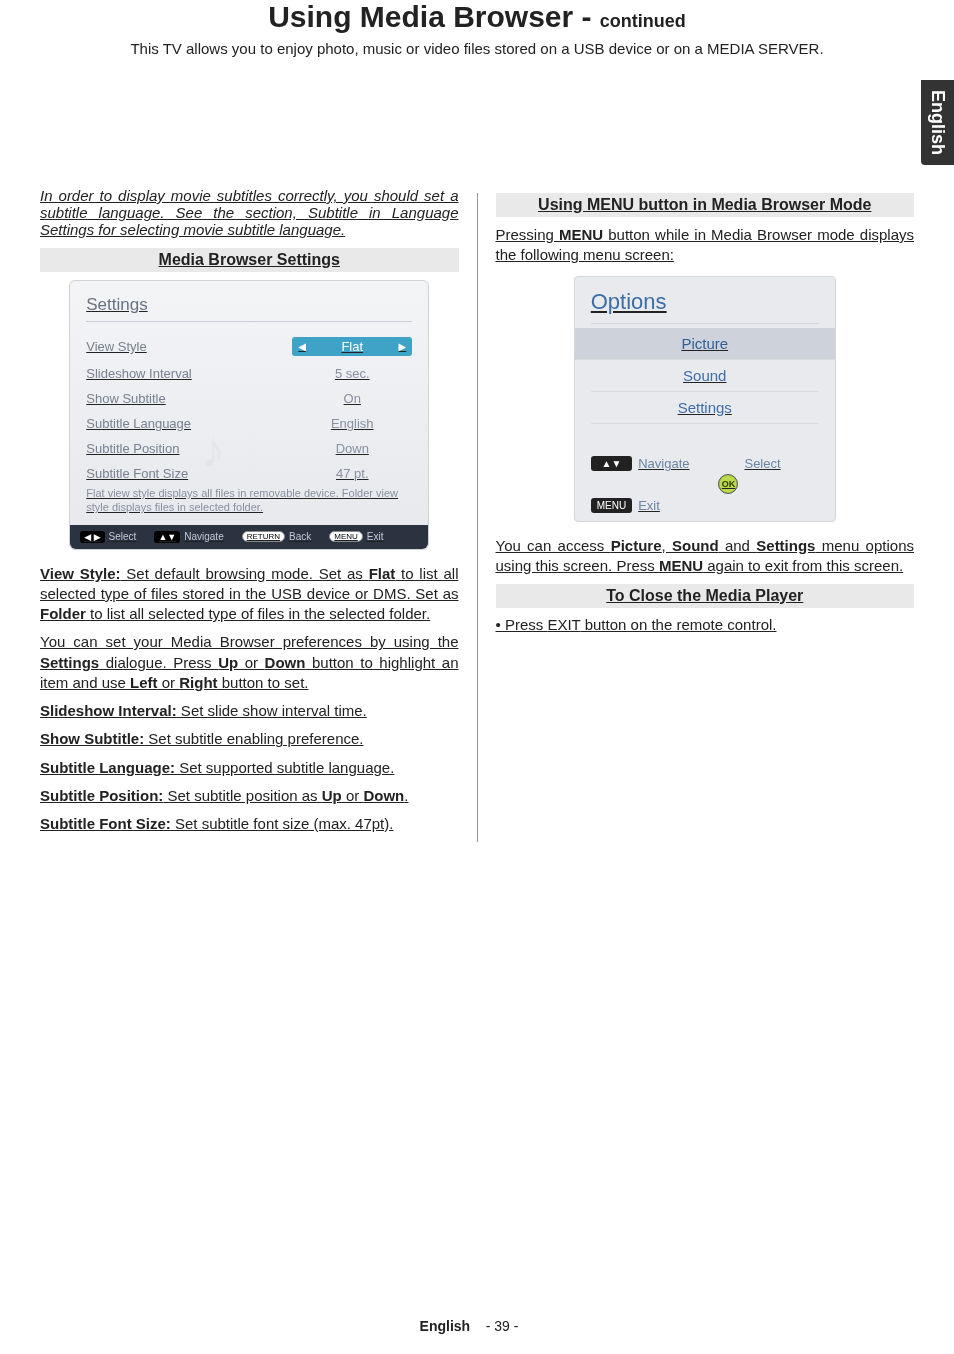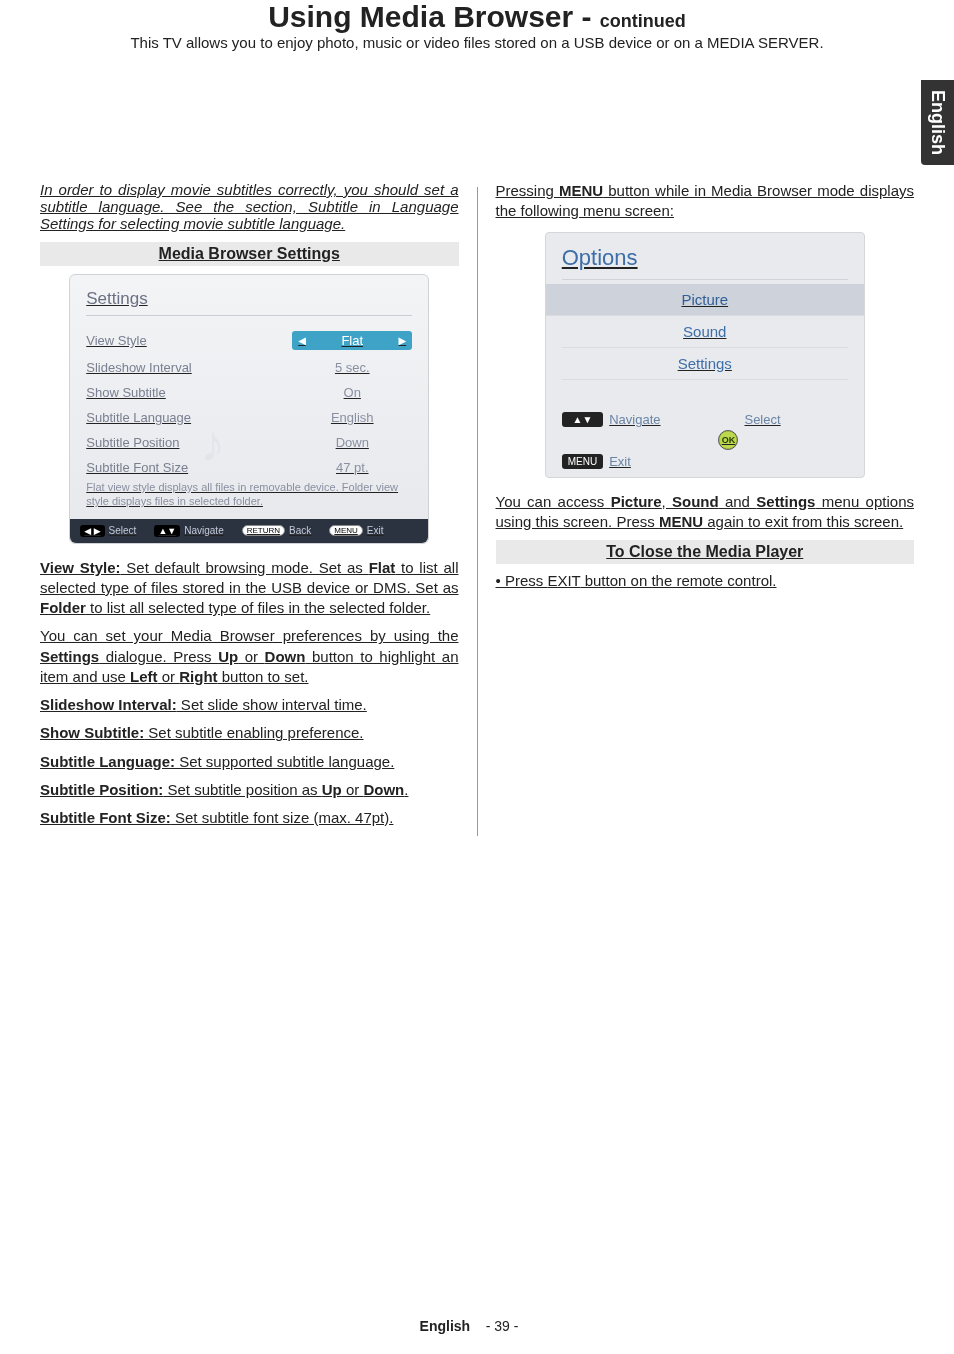--- a/index.html
+++ b/index.html
@@ -26,21 +26,21 @@
   }
   .page-title {
     text-align: center;
     font-size: 30px;
     font-weight: bold;
   }
   .page-title .continued { font-size: 18px; font-weight: bold; }
   .page-subtitle {
     text-align: center;
     font-size: 15px;
-    margin-top: 0;
+    margin-top: 6px;
   }
   .columns {
     display: flex;
     gap: 18px;
     margin: 130px 40px 0 40px;
     text-decoration: underline;
   }
   .col { flex: 1; }
   .col-divider {
     width: 1px;
@@ -118,21 +118,21 @@
     padding: 0 4px;
     font-size: 8px;
     border:1px solid #888;
   }
   .body-text { font-size: 15px; text-align: justify; margin-bottom: 8px; line-height: 1.35; }
   .body-text .bold { font-weight: bold; }
   .options-panel {
     background: #e8eaee;
     border: 1px solid #d4d6da;
     border-radius: 4px;
-    width: 320px;
+    width: 262px;
     margin: 10px auto 14px auto;
     padding: 12px 16px 8px 16px;
     font-size: 14px;
   }
   .options-panel .opt-title {
     color: #3d6ea8;
     font-size: 22px;
     border-bottom: 1px solid #cfd2d8;
     padding-bottom: 8px;
     margin-bottom: 4px;
@@ -283,20 +283,21 @@
     <p class="body-text"><span class="bold">Slideshow Interval:</span><span> Set slide show interval time.</span></p>
     <p class="body-text"><span class="bold">Show Subtitle:</span><span> Set subtitle enabling preference.</span></p>
     <p class="body-text"><span class="bold">Subtitle Language:</span><span> Set supported subtitle language.</span></p>
     <p class="body-text"><span class="bold">Subtitle Position:</span><span> Set subtitle position as </span><span class="bold">Up</span><span> or </span><span class="bold">Down</span><span>.</span></p>
     <p class="body-text"><span class="bold">Subtitle Font Size:</span><span> Set subtitle font size (max. 47pt).</span></p>
   </div>
 
   <div class="col-divider"></div>
 
   <div class="col">
+    <div class="section-heading">Using MENU button in Media Browser Mode</div>
     <p class="body-text">
       <span>Pressing </span><span class="bold">MENU</span><span> button while in Media Browser mode displays the following menu screen:</span>
     </p>
 
     <div class="options-panel">
       <div class="opt-title">Options</div>
       <div class="opt-row highlighted">Picture</div>
       <div class="opt-row">Sound</div>
       <div class="opt-row">Settings</div>
       <div class="options-footer">

